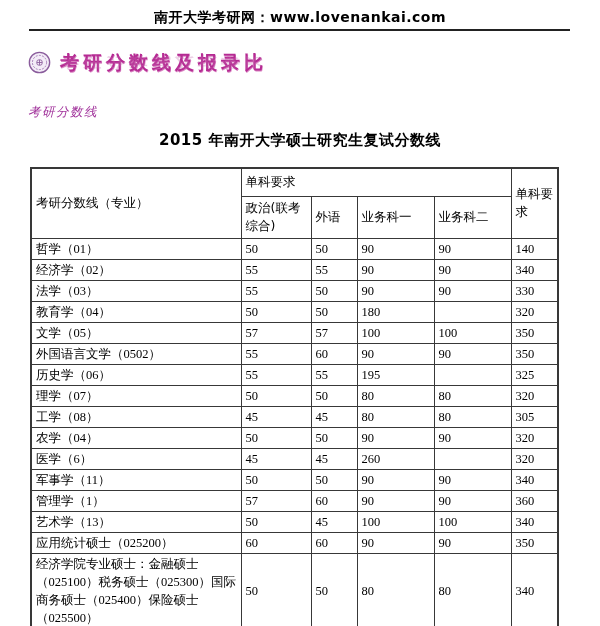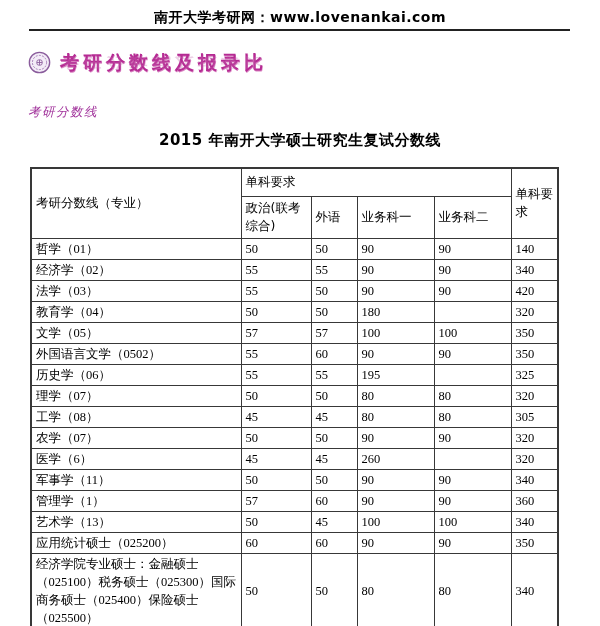--- a/index.html
+++ b/index.html
@@ -104,21 +104,21 @@
           <td>90</td>
           <td>90</td>
           <td>340</td>
         </tr>
         <tr>
           <td>法学（03）</td>
           <td>55</td>
           <td>50</td>
           <td>90</td>
           <td>90</td>
-          <td>420</td>
+          <td>330</td>
         </tr>
         <tr>
           <td>教育学（04）</td>
           <td>50</td>
           <td>50</td>
           <td>180</td>
           <td></td>
           <td>320</td>
         </tr>
         <tr>
@@ -155,21 +155,21 @@
         </tr>
         <tr>
           <td>工学（08）</td>
           <td>45</td>
           <td>45</td>
           <td>80</td>
           <td>80</td>
           <td>305</td>
         </tr>
         <tr>
-          <td>农学（07）</td>
+          <td>农学（04）</td>
           <td>50</td>
           <td>50</td>
           <td>90</td>
           <td>90</td>
           <td>320</td>
         </tr>
         <tr>
           <td>医学（6）</td>
           <td>45</td>
           <td>45</td>

